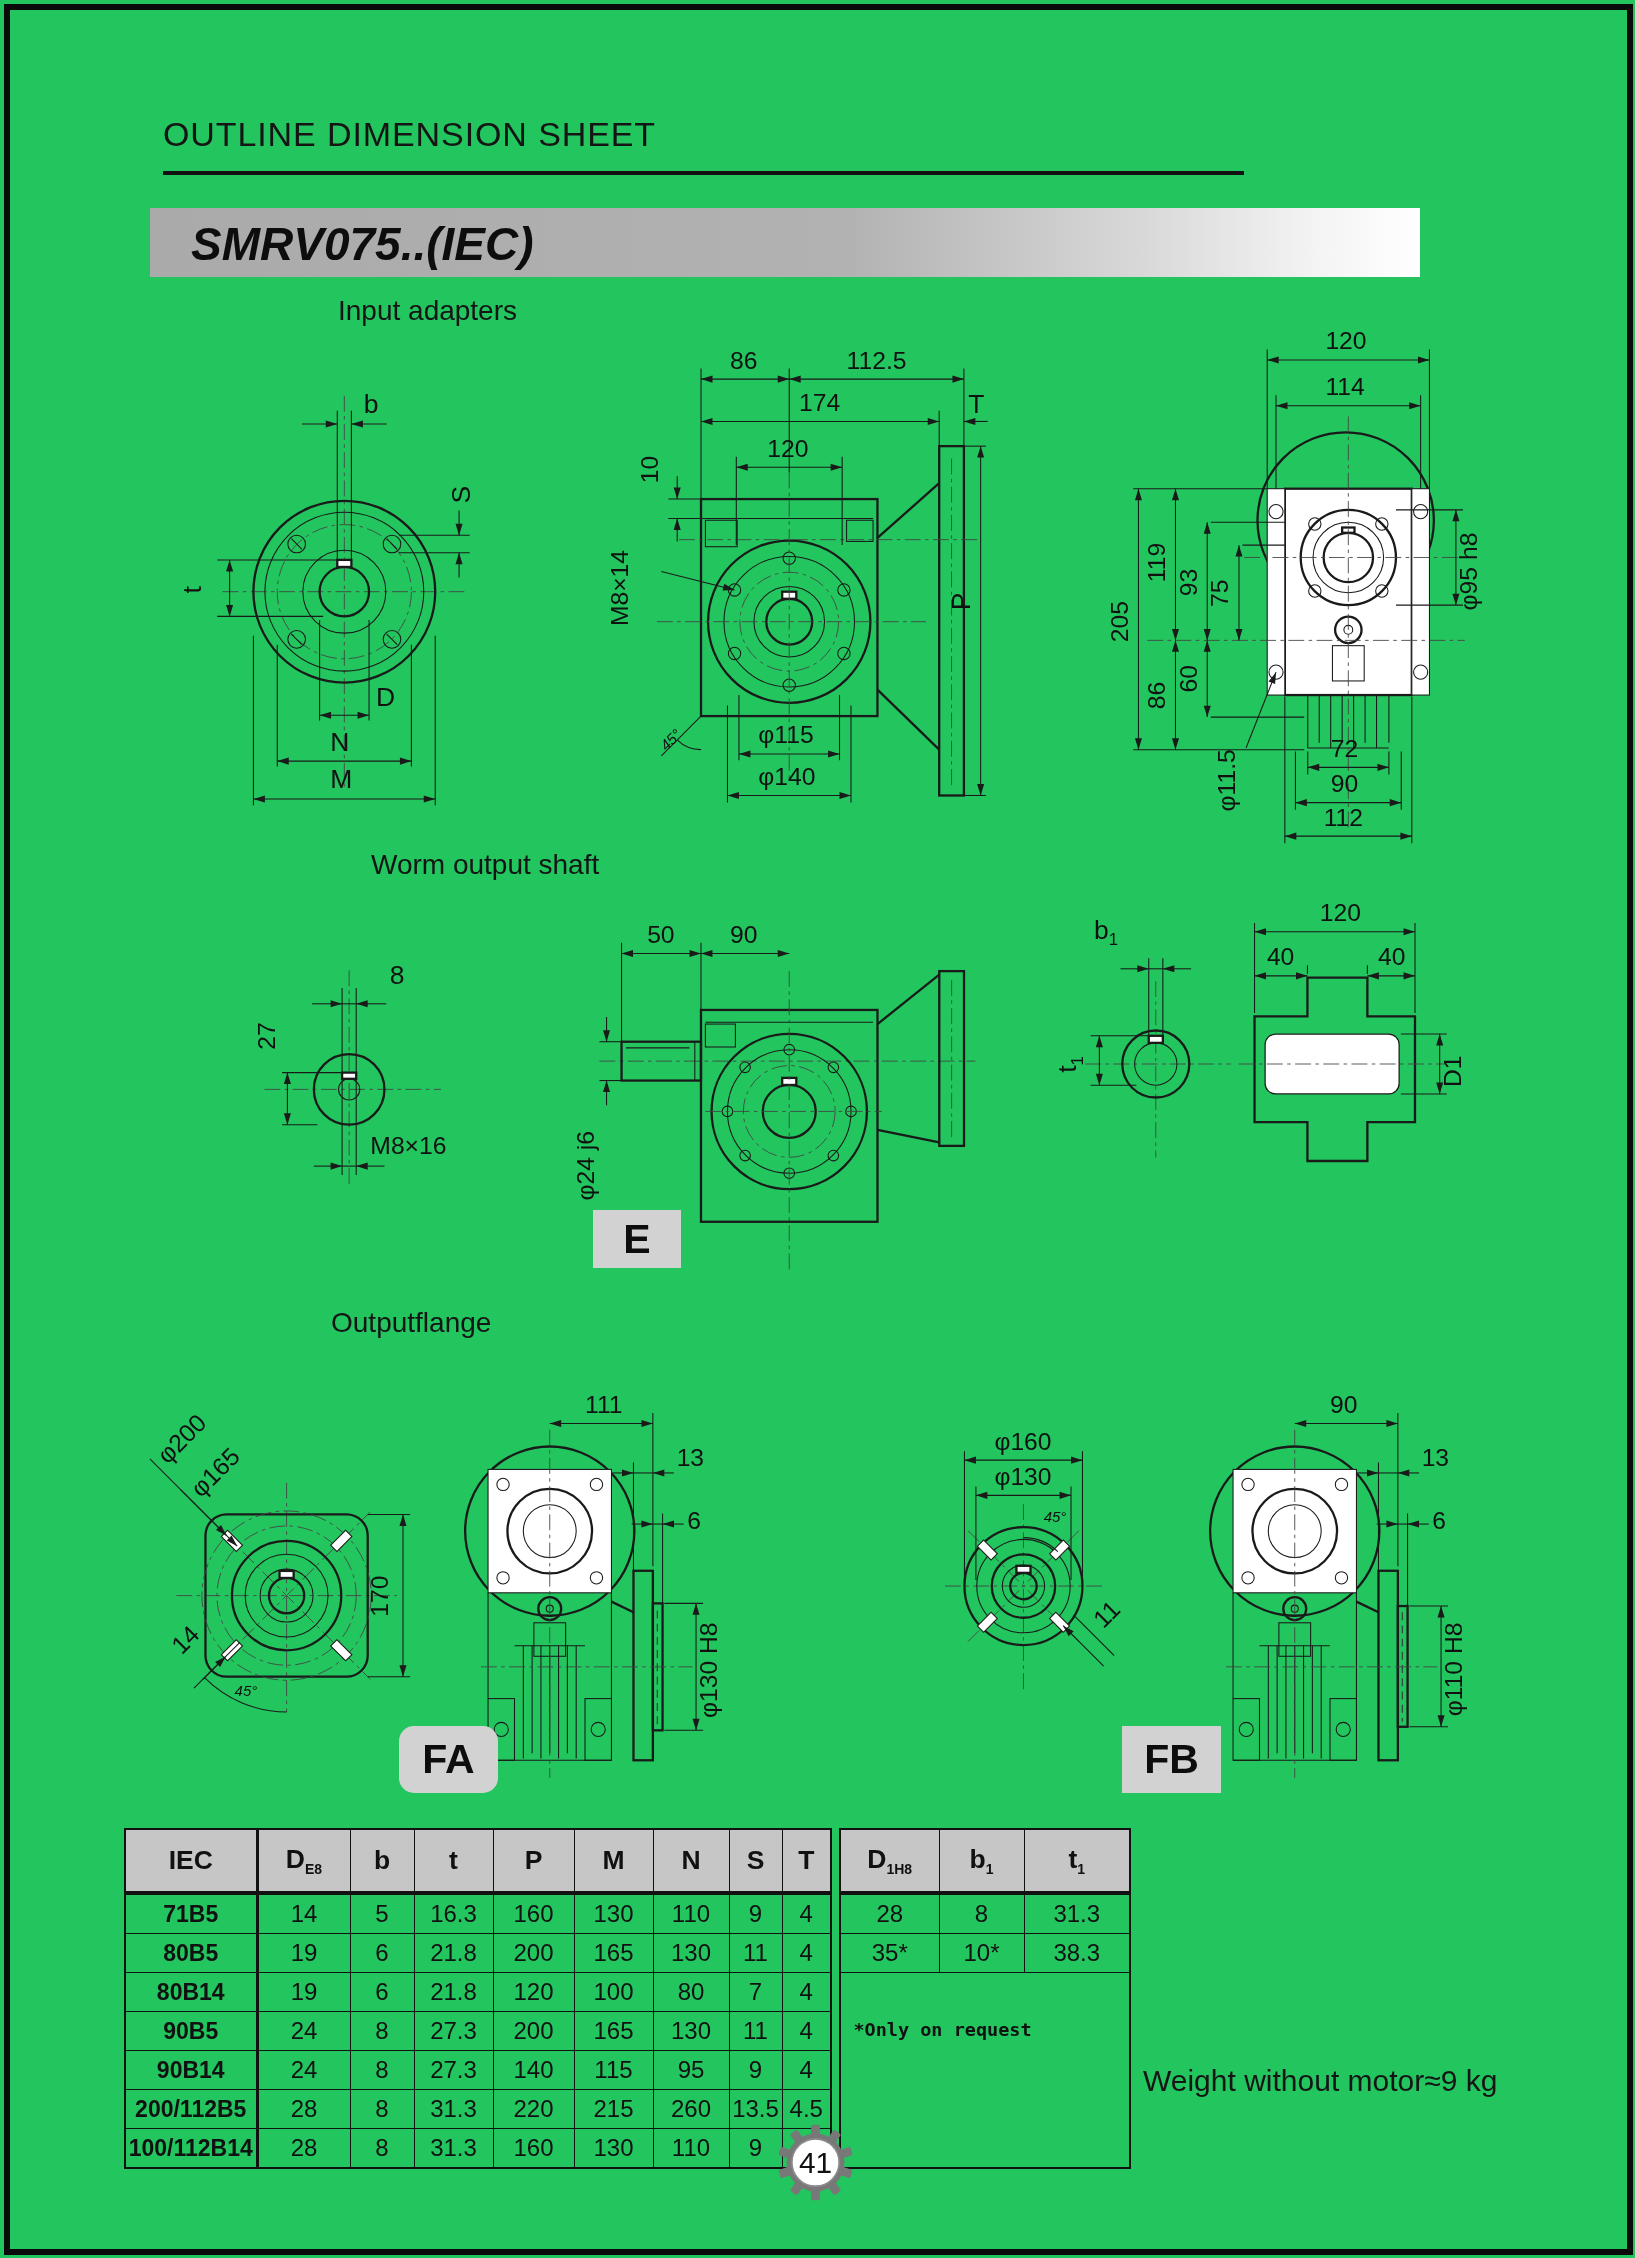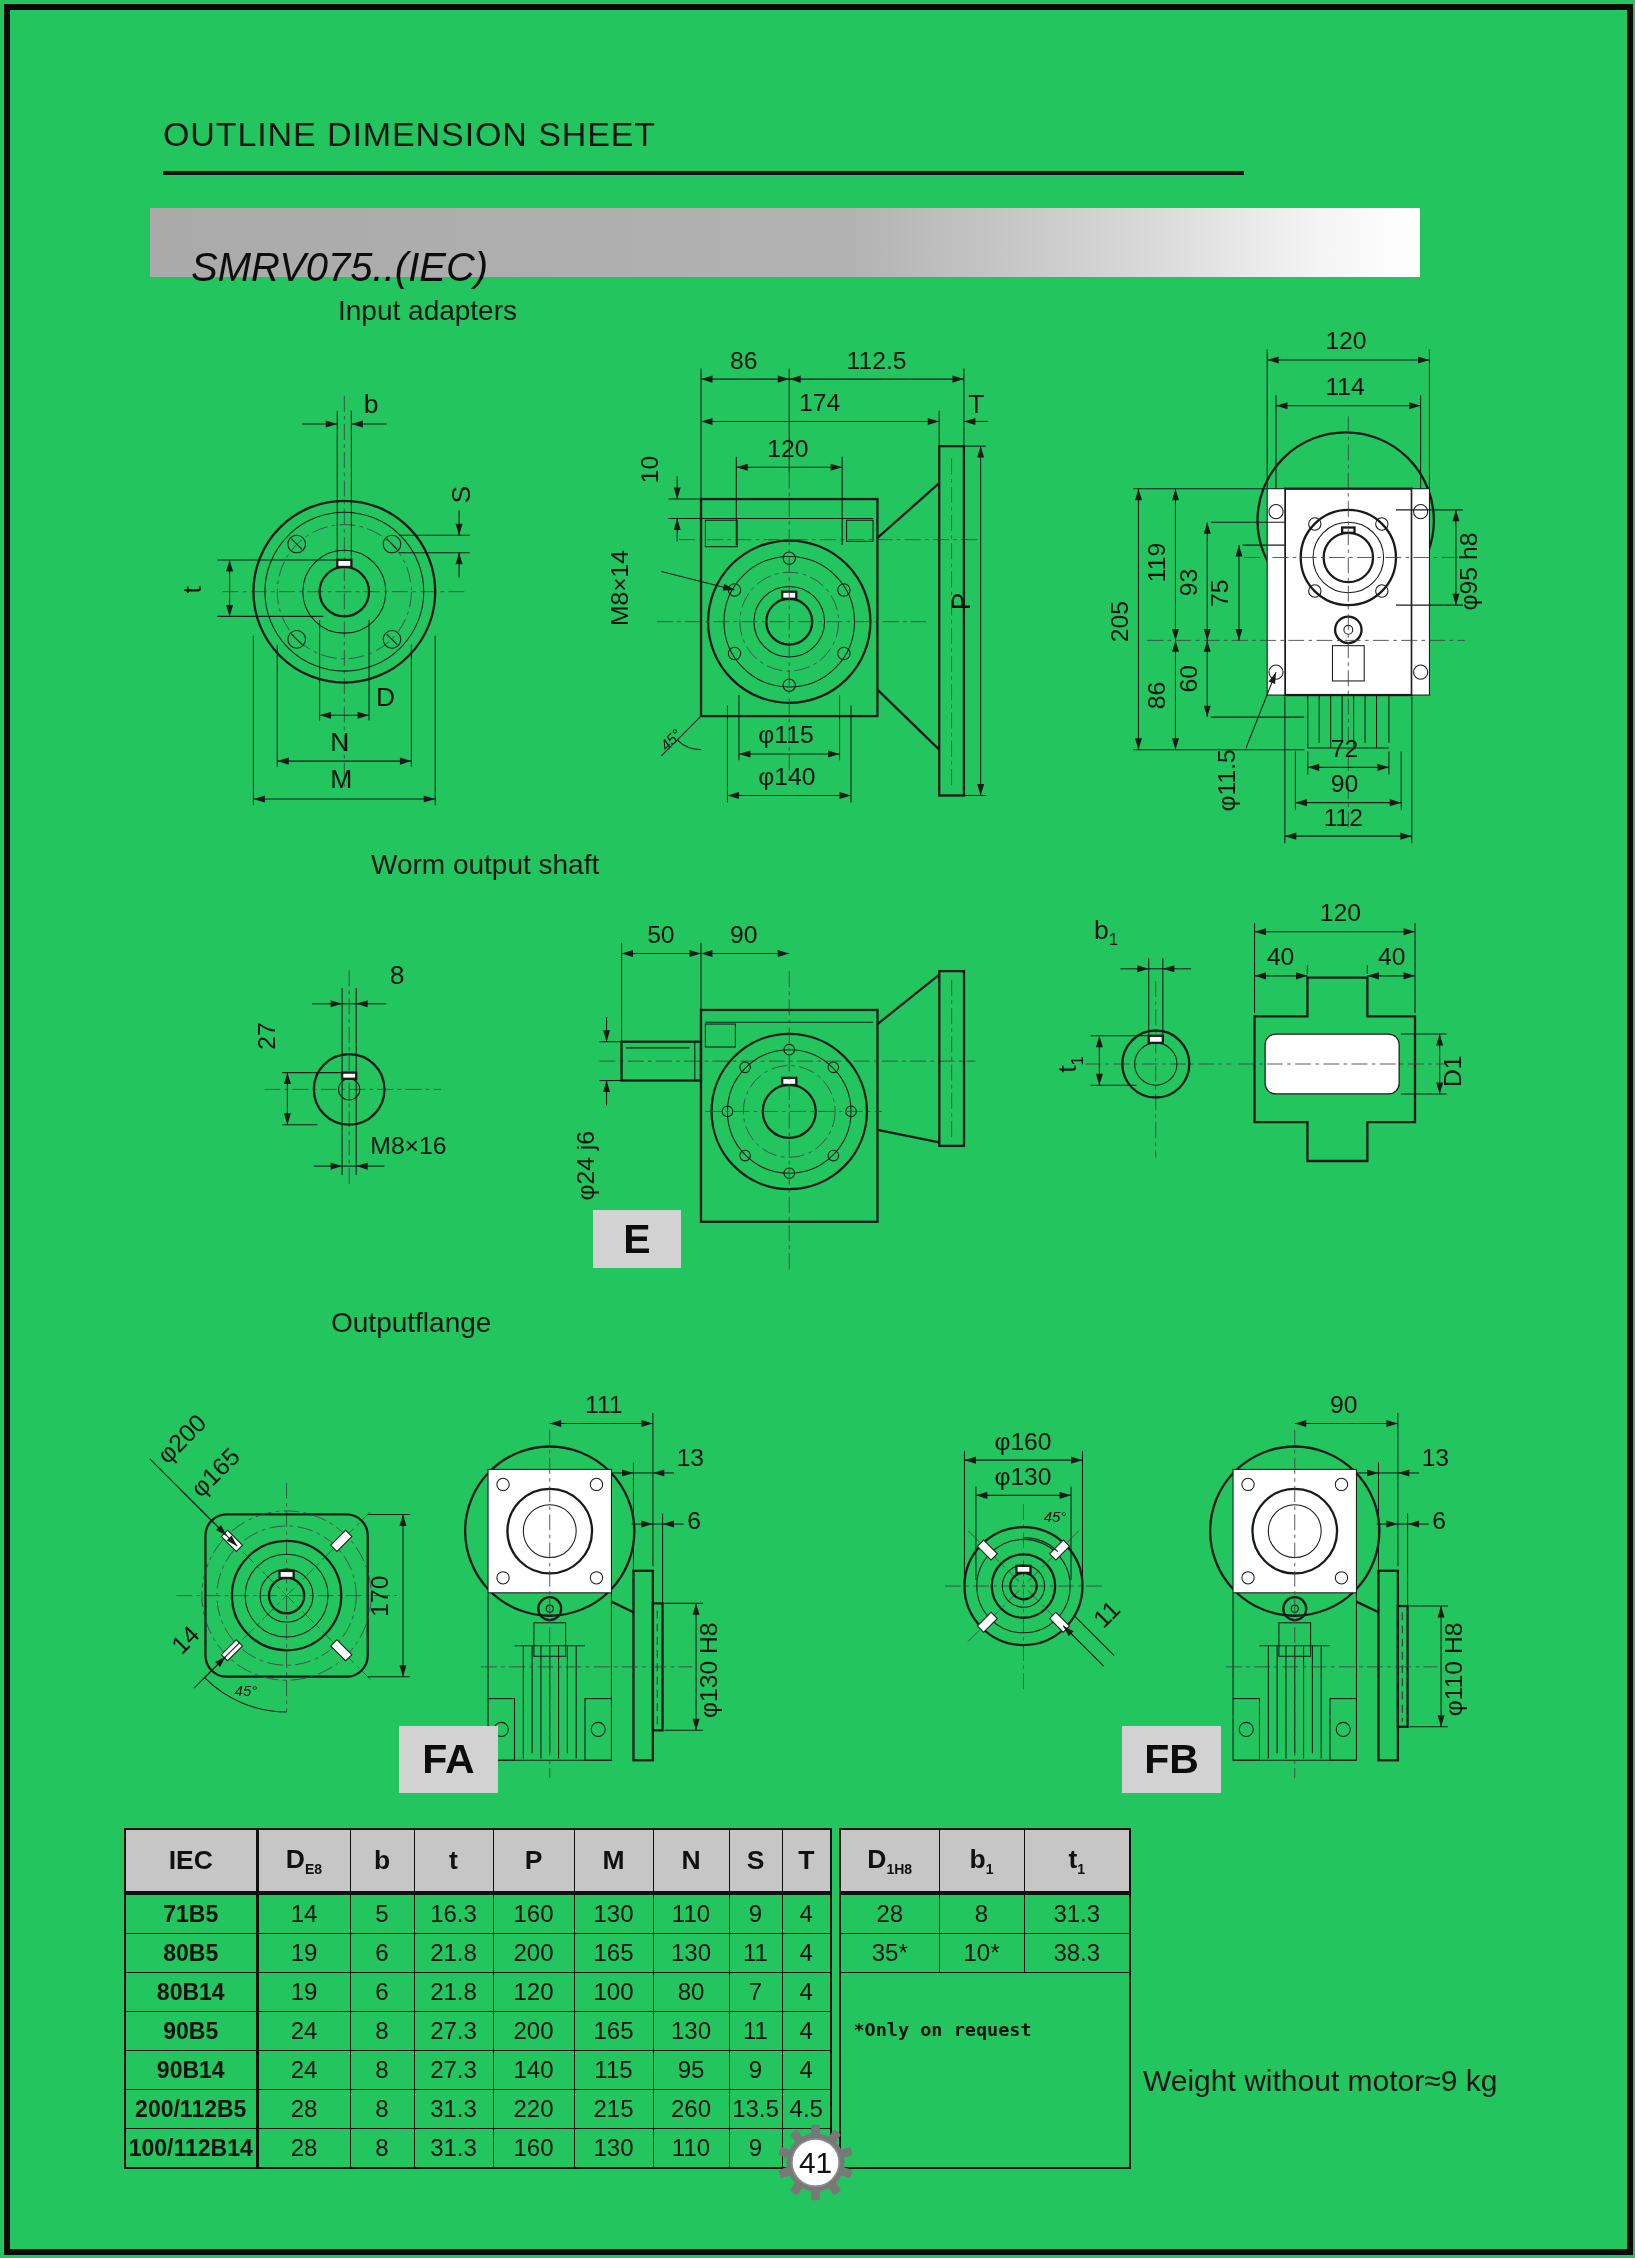--- a/index.html
+++ b/index.html
@@ -1,21 +1,21 @@
 <!DOCTYPE html>
 <html style="font-size:14px"><head>
 <meta charset="utf-8">
 <style>
   html,body{margin:0;padding:0;background:#888;}
   .page{position:relative;width:1636px;height:2258px;background:#22c55e;font-family:"Liberation Sans",sans-serif;color:#111;overflow:hidden;}
   .frame{position:absolute;left:3.5px;top:3.5px;right:3.5px;bottom:3.5px;border:6.2px solid #0a0a0a;pointer-events:none;}
   .doc-title{position:absolute;left:163px;top:115px;font-size:34px;letter-spacing:0.9px;color:#151515;}
   .title-rule{position:absolute;left:163px;top:171px;width:1081px;height:3.5px;background:#111;}
   .banner{position:absolute;left:150px;top:208px;width:1270px;height:69px;background:linear-gradient(90deg,#aaaaaa 0%,#b2b2b2 55%,#d8d8d8 78%,#f4f4f4 92%,#ffffff 100%);}
-  .banner span{position:absolute;left:41px;top:8.8px;font-size:40px;font-weight:normal;font-style:italic;color:#0d0d0d;margin-top:28px;}
+  .banner span{position:absolute;left:41px;top:8.8px;font-size:46px;font-weight:bold;font-style:italic;color:#0d0d0d;}
   .section-title{position:absolute;font-size:28px;color:#151515;}
   .view-tag{position:absolute;background:#d2d2d2;display:flex;align-items:center;justify-content:center;font-weight:bold;font-size:41px;color:#0d0d0d;}
   svg{position:absolute;overflow:visible;}
   svg .s2{stroke:#1a1a1a;stroke-width:2.6;fill:none}
   svg .s1{stroke:#1a1a1a;stroke-width:1.2;fill:none}
   svg .wf{fill:#fff}
   svg .cl{stroke:#444;stroke-width:1;fill:none;stroke-dasharray:18 5 4 5}
   svg .dsh{stroke:#333;stroke-width:1.2;fill:none;stroke-dasharray:9 6}
   svg .dar,svg .dar1,svg .dln{stroke:#1a1a1a;stroke-width:1.2;fill:none}
   svg text{fill:#111;font-family:"Liberation Sans",sans-serif;}
@@ -628,21 +628,21 @@
       <polygon points="195,48 182,44 182,52" fill="#1a1a1a"></polygon>
       <polygon points="173,104 160,100 160,108" fill="#1a1a1a"></polygon>
       <polygon points="195,104 208,108 208,100" fill="#1a1a1a"></polygon>
       <polygon points="195,162 182,158 182,166" fill="#1a1a1a"></polygon>
       <polygon points="206,162 219,166 219,158" fill="#1a1a1a"></polygon>
       <polygon points="244,255 240,268 248,268" fill="#1a1a1a"></polygon>
       <polygon points="244,392 248,379 240,379" fill="#1a1a1a"></polygon>
     </svg>
 
   <div class="view-tag" style="left:593px;top:1210px;width:88px;height:58px;">E</div>
-  <div class="view-tag" style="left:399px;top:1726px;width:99px;height:67px;">FA</div>
+  <div class="view-tag" style="left:399px;top:1726px;width:99px;height:67px;border-radius:15px;">FA</div>
   <div class="view-tag" style="left:1122px;top:1726px;width:99px;height:67px;">FB</div>
 
   <div class="tblwrap">
     <table class="t-left">
       <colgroup>
           <col style="width:132px">
           <col style="width:93px">
           <col style="width:64px">
           <col style="width:79px">
           <col style="width:81px">

